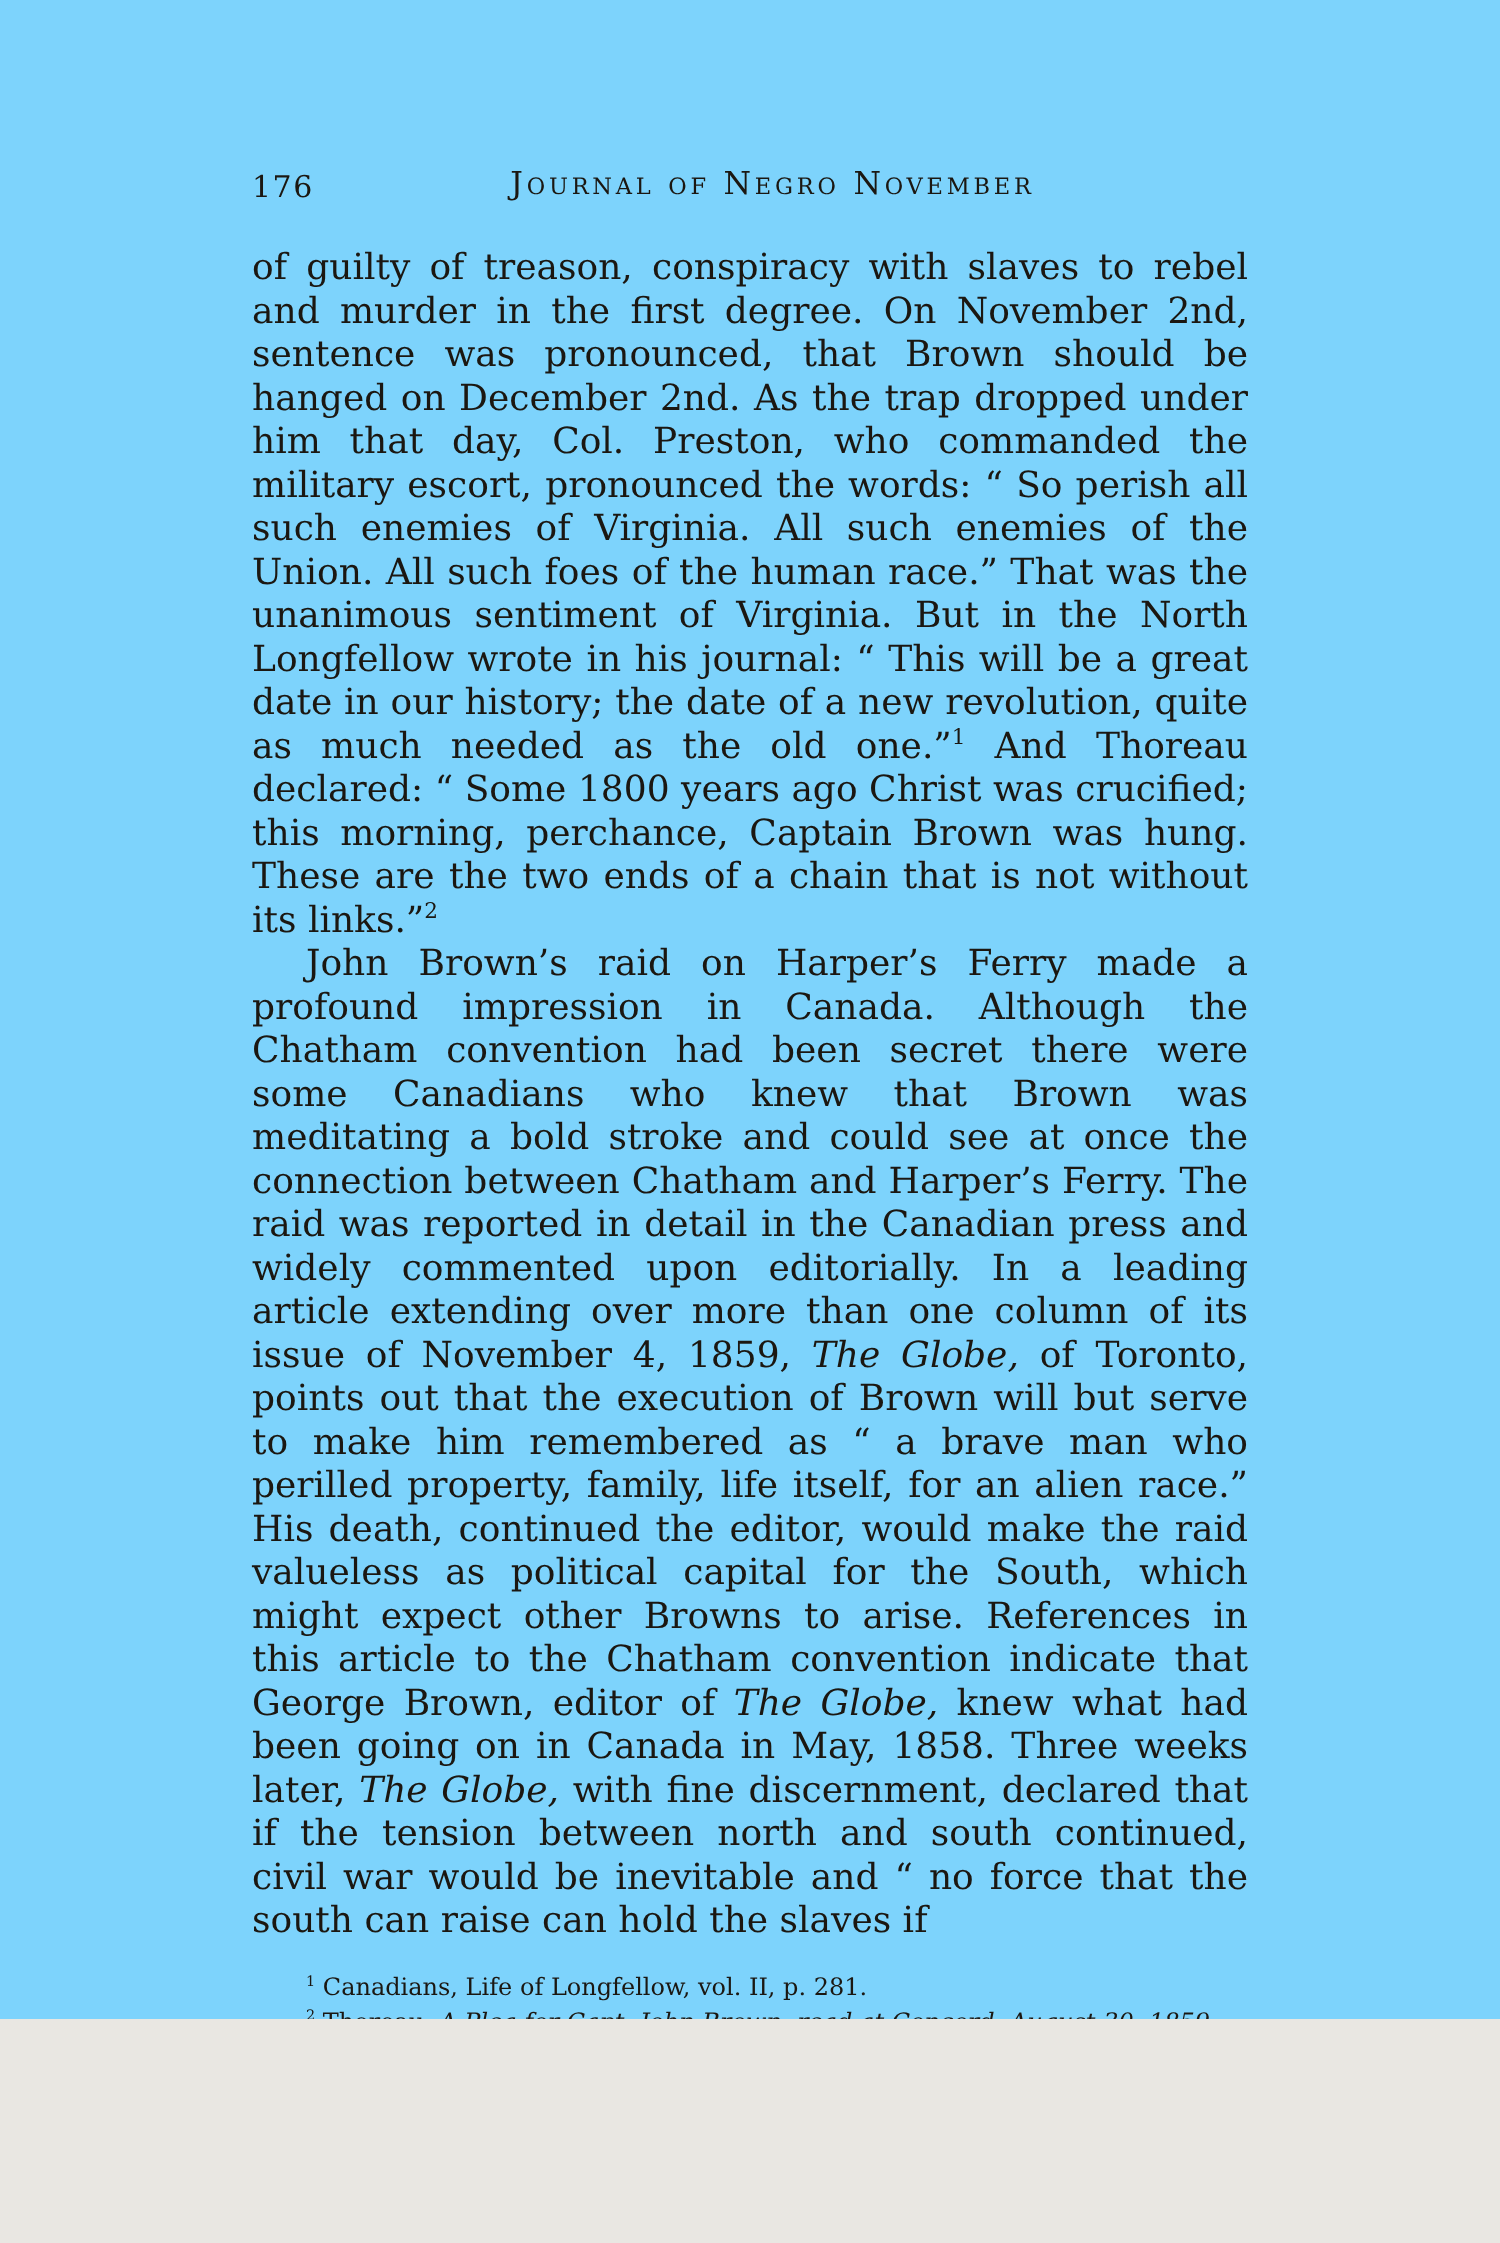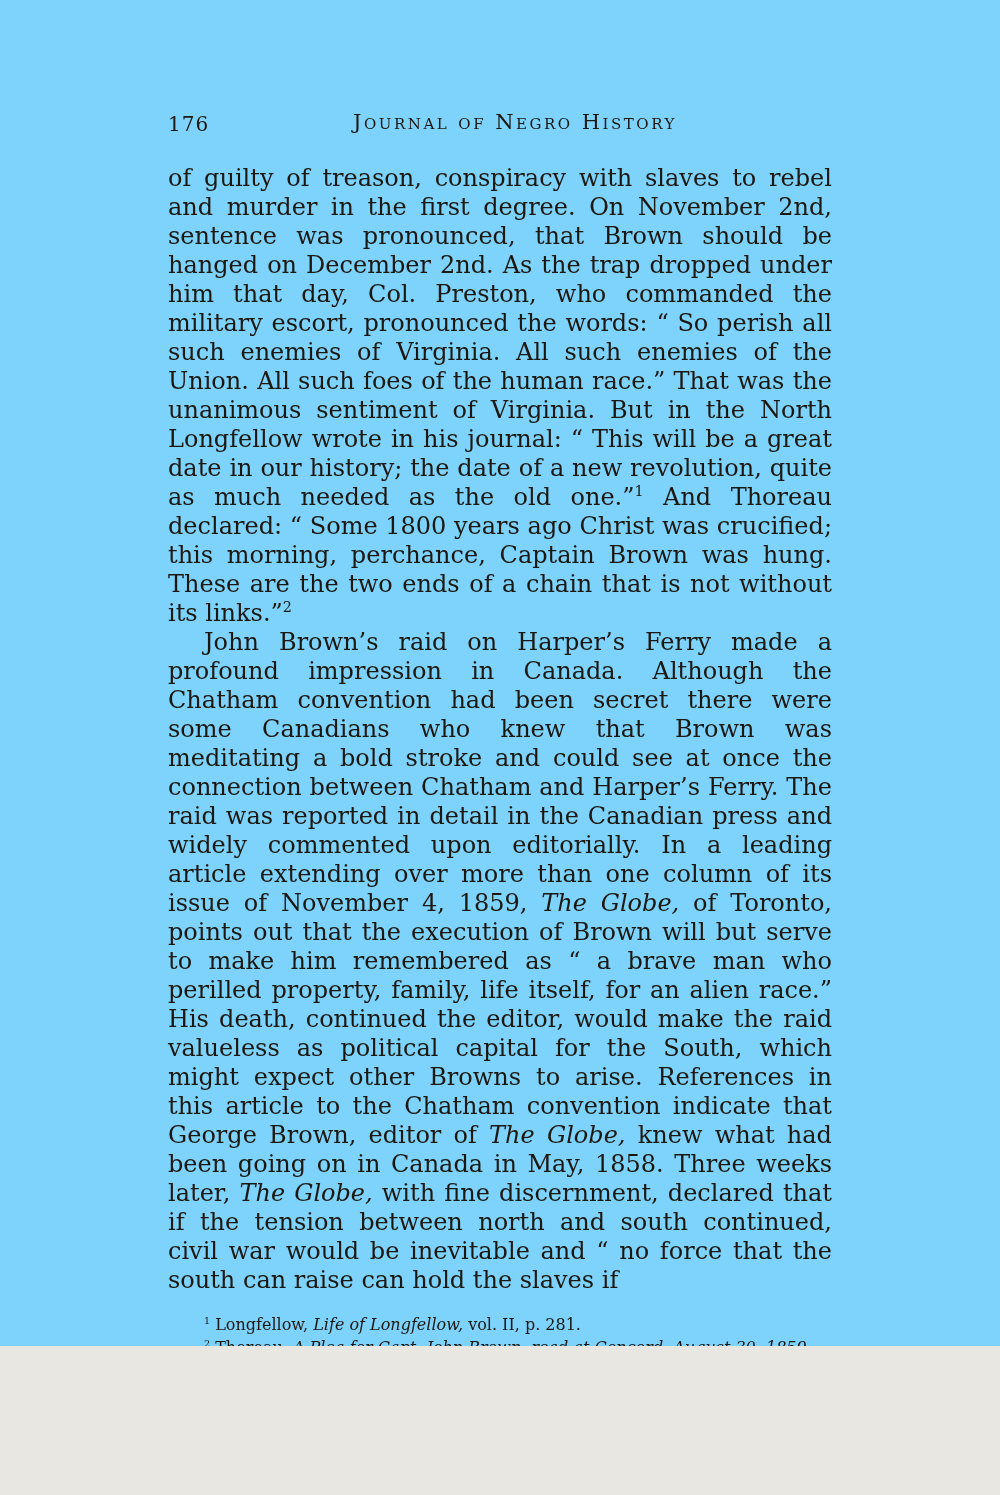--- a/index.html
+++ b/index.html
@@ -70,27 +70,27 @@
   }
 </style>
 </head>
 <body>
 
 <div class="page">
   <div class="content">
 
     <div class="page-header">
       <span class="page-number">176</span>
-      <span class="journal-title">Journal of Negro History</span>
+      <span class="journal-title">Journal of Negro November</span>
     </div>
 
     <div class="body-text">
       <p><span>of guilty of treason, conspiracy with slaves to rebel and murder in the first degree. On November 2nd, sentence was pronounced, that Brown should be hanged on December 2nd. As the trap dropped under him that day, Col. Preston, who commanded the military escort, pronounced the words: “ So perish all such enemies of Virginia. All such enemies of the Union. All such foes of the human race.” That was the unanimous sentiment of Virginia. But in the North Longfellow wrote in his journal: “ This will be a great date in our history; the date of a new revolution, quite as much needed as the old one.”</span><sup>1</sup><span> And Thoreau declared: “ Some 1800 years ago Christ was crucified; this morning, perchance, Captain Brown was hung. These are the two ends of a chain that is not without its links.”</span><sup>2</sup></p>
       <p class="indented"><span>John Brown’s raid on Harper’s Ferry made a profound impression in Canada. Although the Chatham convention had been secret there were some Canadians who knew that Brown was meditating a bold stroke and could see at once the connection between Chatham and Harper’s Ferry. The raid was reported in detail in the Canadian press and widely commented upon editorially. In a leading article extending over more than one column of its issue of November 4, 1859, </span><span style="font-style: italic;">The Globe,</span><span> of Toronto, points out that the execution of Brown will but serve to make him remembered as “ a brave man who perilled property, family, life itself, for an alien race.” His death, continued the editor, would make the raid valueless as political capital for the South, which might expect other Browns to arise. References in this article to the Chatham convention indicate that George Brown, editor of </span><span style="font-style: italic;">The Globe,</span><span> knew what had been going on in Canada in May, 1858. Three weeks later, </span><span style="font-style: italic;">The Globe,</span><span> with fine discernment, declared that if the tension between north and south continued, civil war would be inevitable and “ no force that the south can raise can hold the slaves if</span></p>
     </div>
 
     <div class="footnotes">
-      <p><sup>1</sup><span> Longfellow, </span><span style="font-style: italic;">Life of Longfellow,</span><span> vol. II, p. 281.</span></p>
+      <p><sup>1</sup><span> Canadians, </span><span style="">Life of Longfellow,</span><span> vol. II, p. 281.</span></p>
       <p><sup>2</sup><span> Thoreau, </span><span style="font-style: italic;">A Plea for Capt. John Brown, read at Concord, August 30, 1859.</span></p>
     </div>
 
   </div>
 </div>
 
 </body></html>

